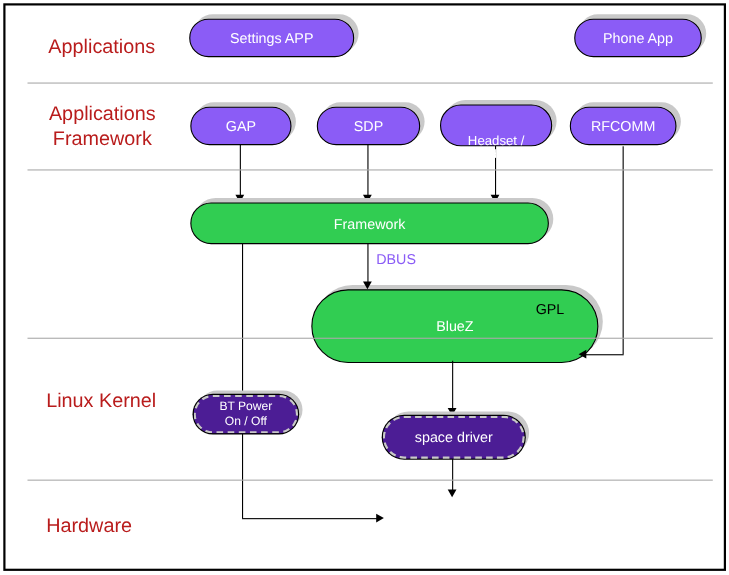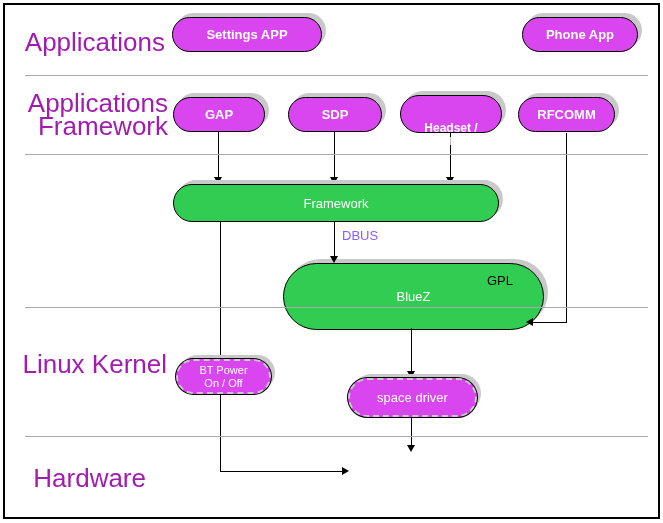--- a/index.html
+++ b/index.html
@@ -2,31 +2,31 @@
 <html><head>
 <meta charset="utf-8">
 <style>
   html,body{margin:0;padding:0;background:#fff;}
   #stage{
     position:relative;width:663px;height:523px;background:#fff;overflow:hidden;
     font-family:"Liberation Sans",sans-serif;
   }
   .frame{position:absolute;left:3px;top:3px;right:3px;bottom:4px;border:2px solid #000;z-index:1;}
   .divider{position:absolute;left:25px;width:623px;height:1px;background:#aaaaaa;z-index:5;}
-  .layer-label{position:absolute;color:#a21caf;font-size:26px;line-height:23px;text-align:right;z-index:2;white-space:nowrap;}
+  .layer-label{position:absolute;color:#b91c1c;font-size:18px;line-height:23px;text-align:center;z-index:2;white-space:nowrap;}
   .pill{
     position:absolute;border-radius:999px;color:#fff;display:flex;flex-direction:column;
     align-items:center;justify-content:center;text-align:center;z-index:10;
     font-size:13px;line-height:15px;
     border:1.5px solid #000;
     box-shadow:4px -4px 0 #c9c9c9;
   }
-  .pill.blue{background:#d946ef;font-weight:bold;}
+  .pill.blue{background:#8b5cf6;}
   .pill.green{background:#31cd52;}
-  .pill.red{background:#d946ef;}
+  .pill.red{background:#4c1d95;}
   .pill.dashed{
     border:2px dashed #c9c9c9;
     box-shadow:0 0 0 1px #000, 4px -4px 0 #c9c9c9;
   }
   .pill.low{z-index:3;}
   .vline,.hline{position:absolute;background:#000;z-index:4;}
   .vline{width:1px;}
   .hline{height:1px;}
   .arrow{position:absolute;width:0;height:0;z-index:6;}
   .arrow.down{border-left:4px solid transparent;border-right:4px solid transparent;border-top:7px solid #000;}

